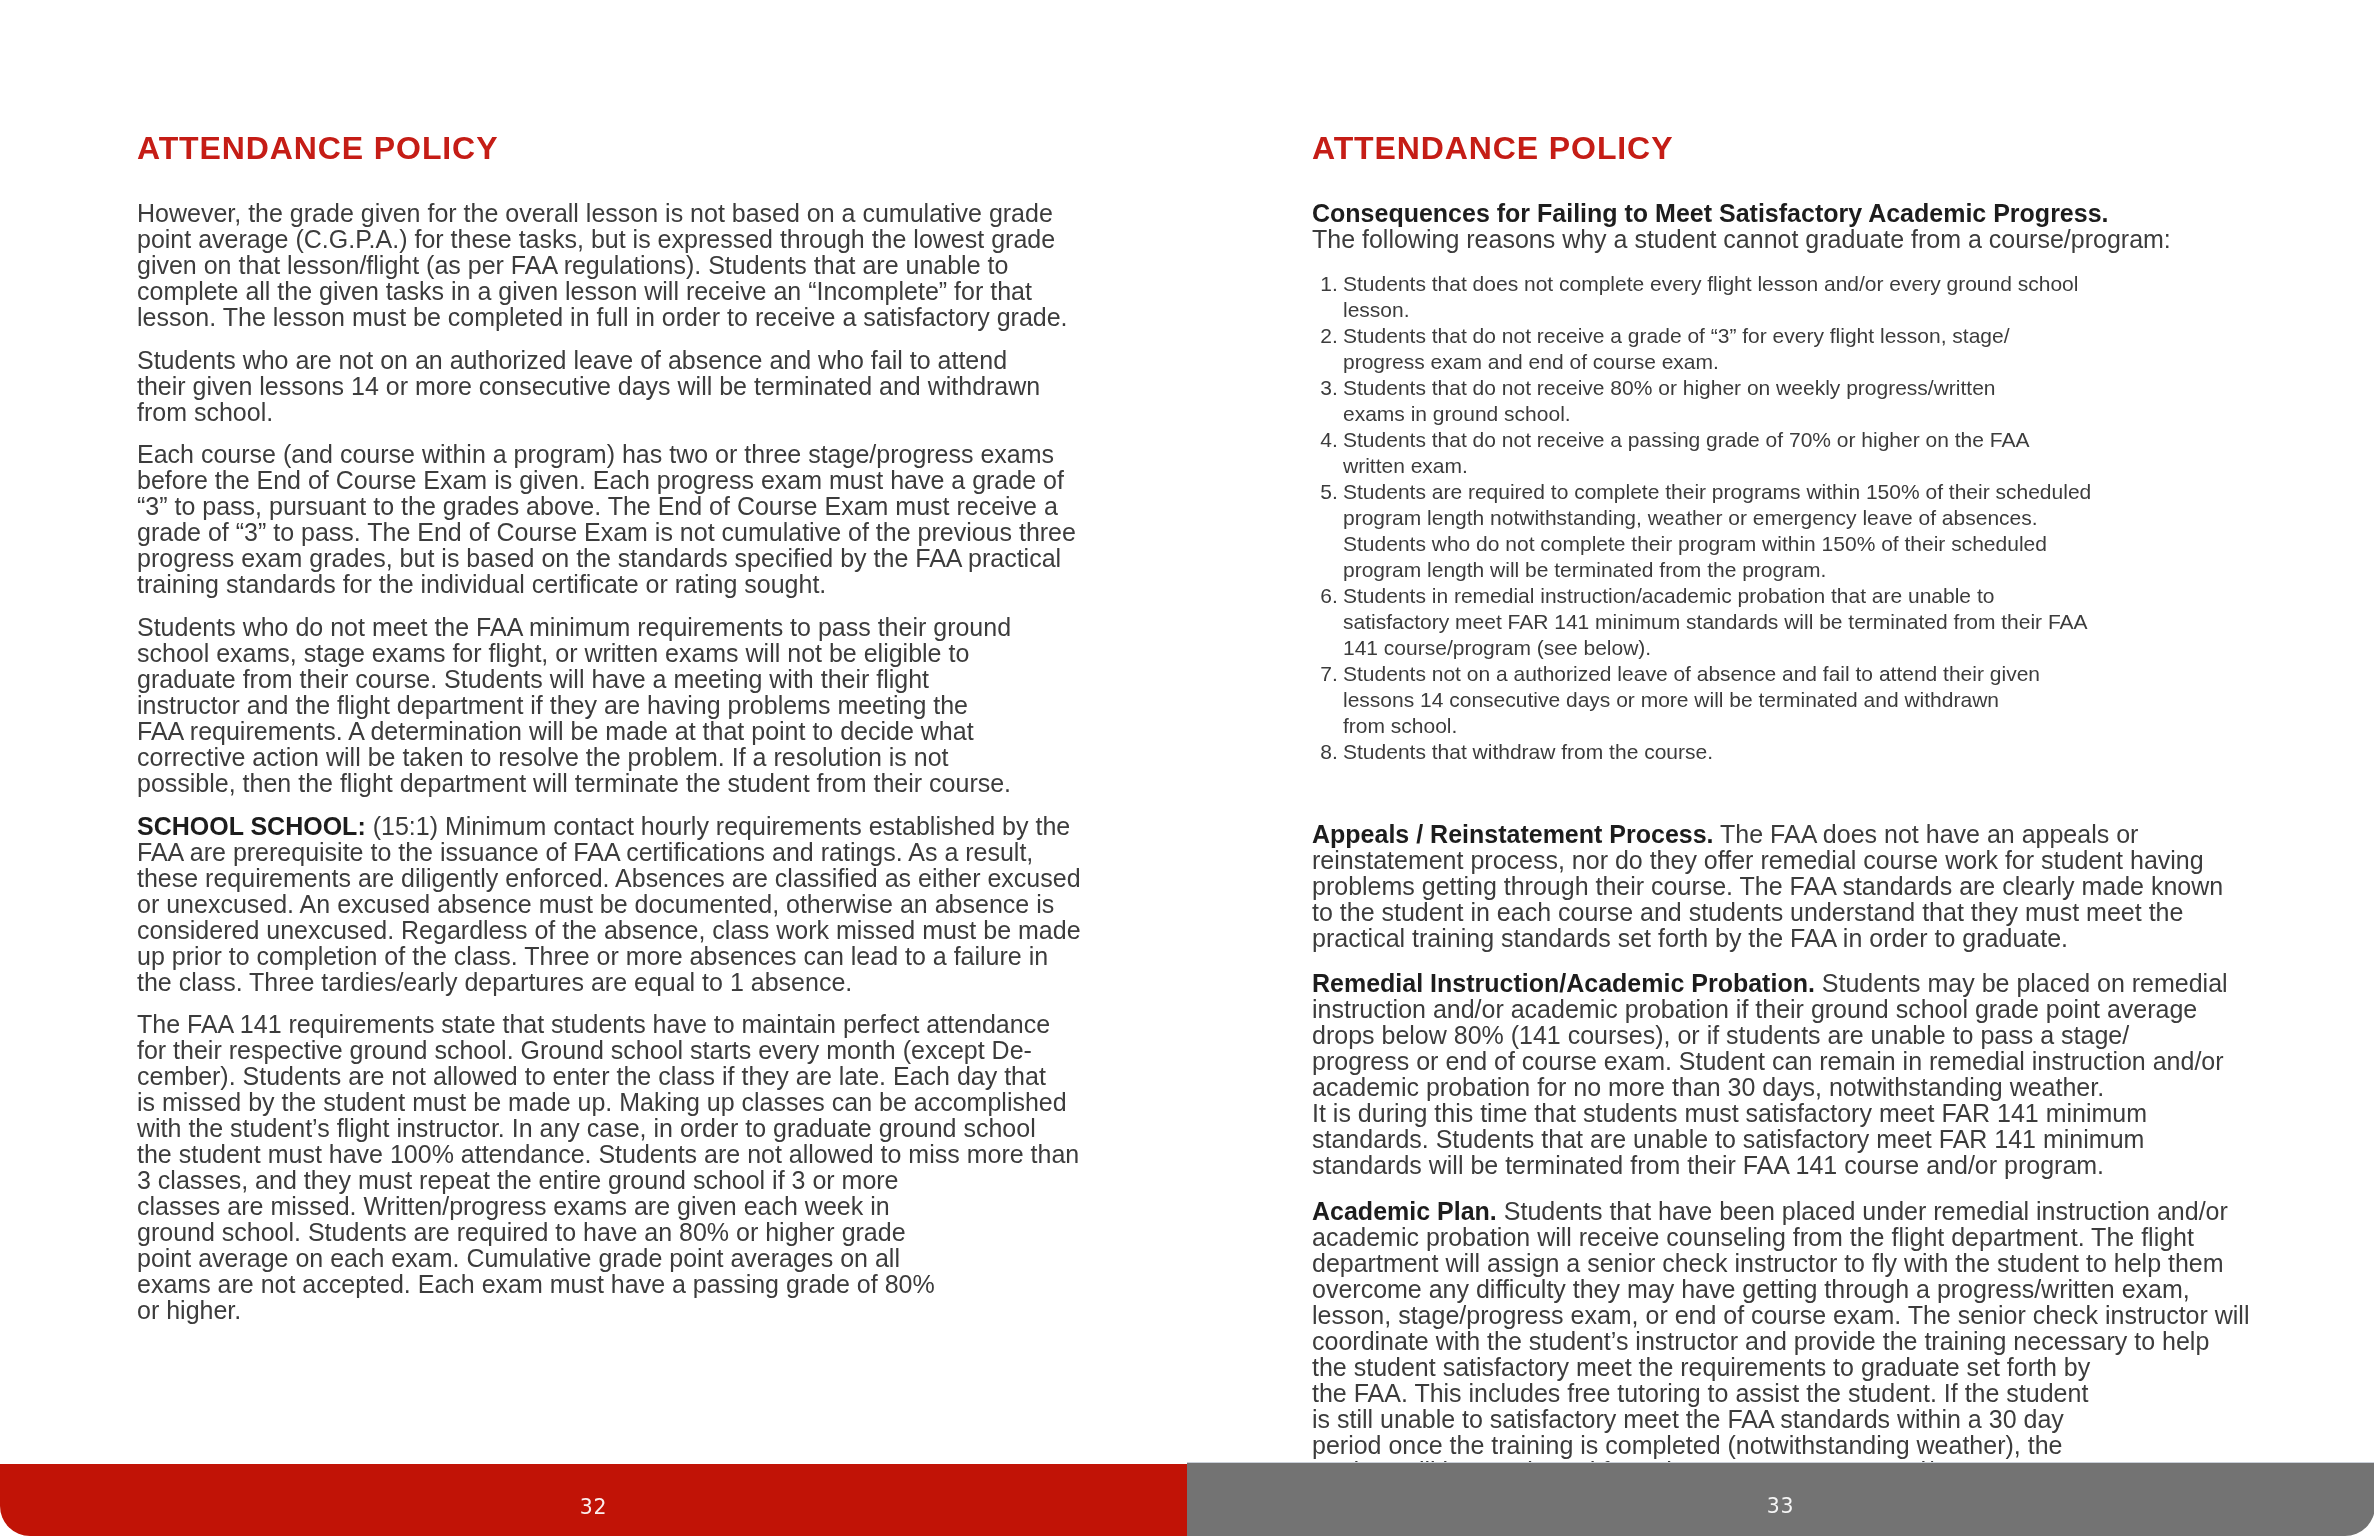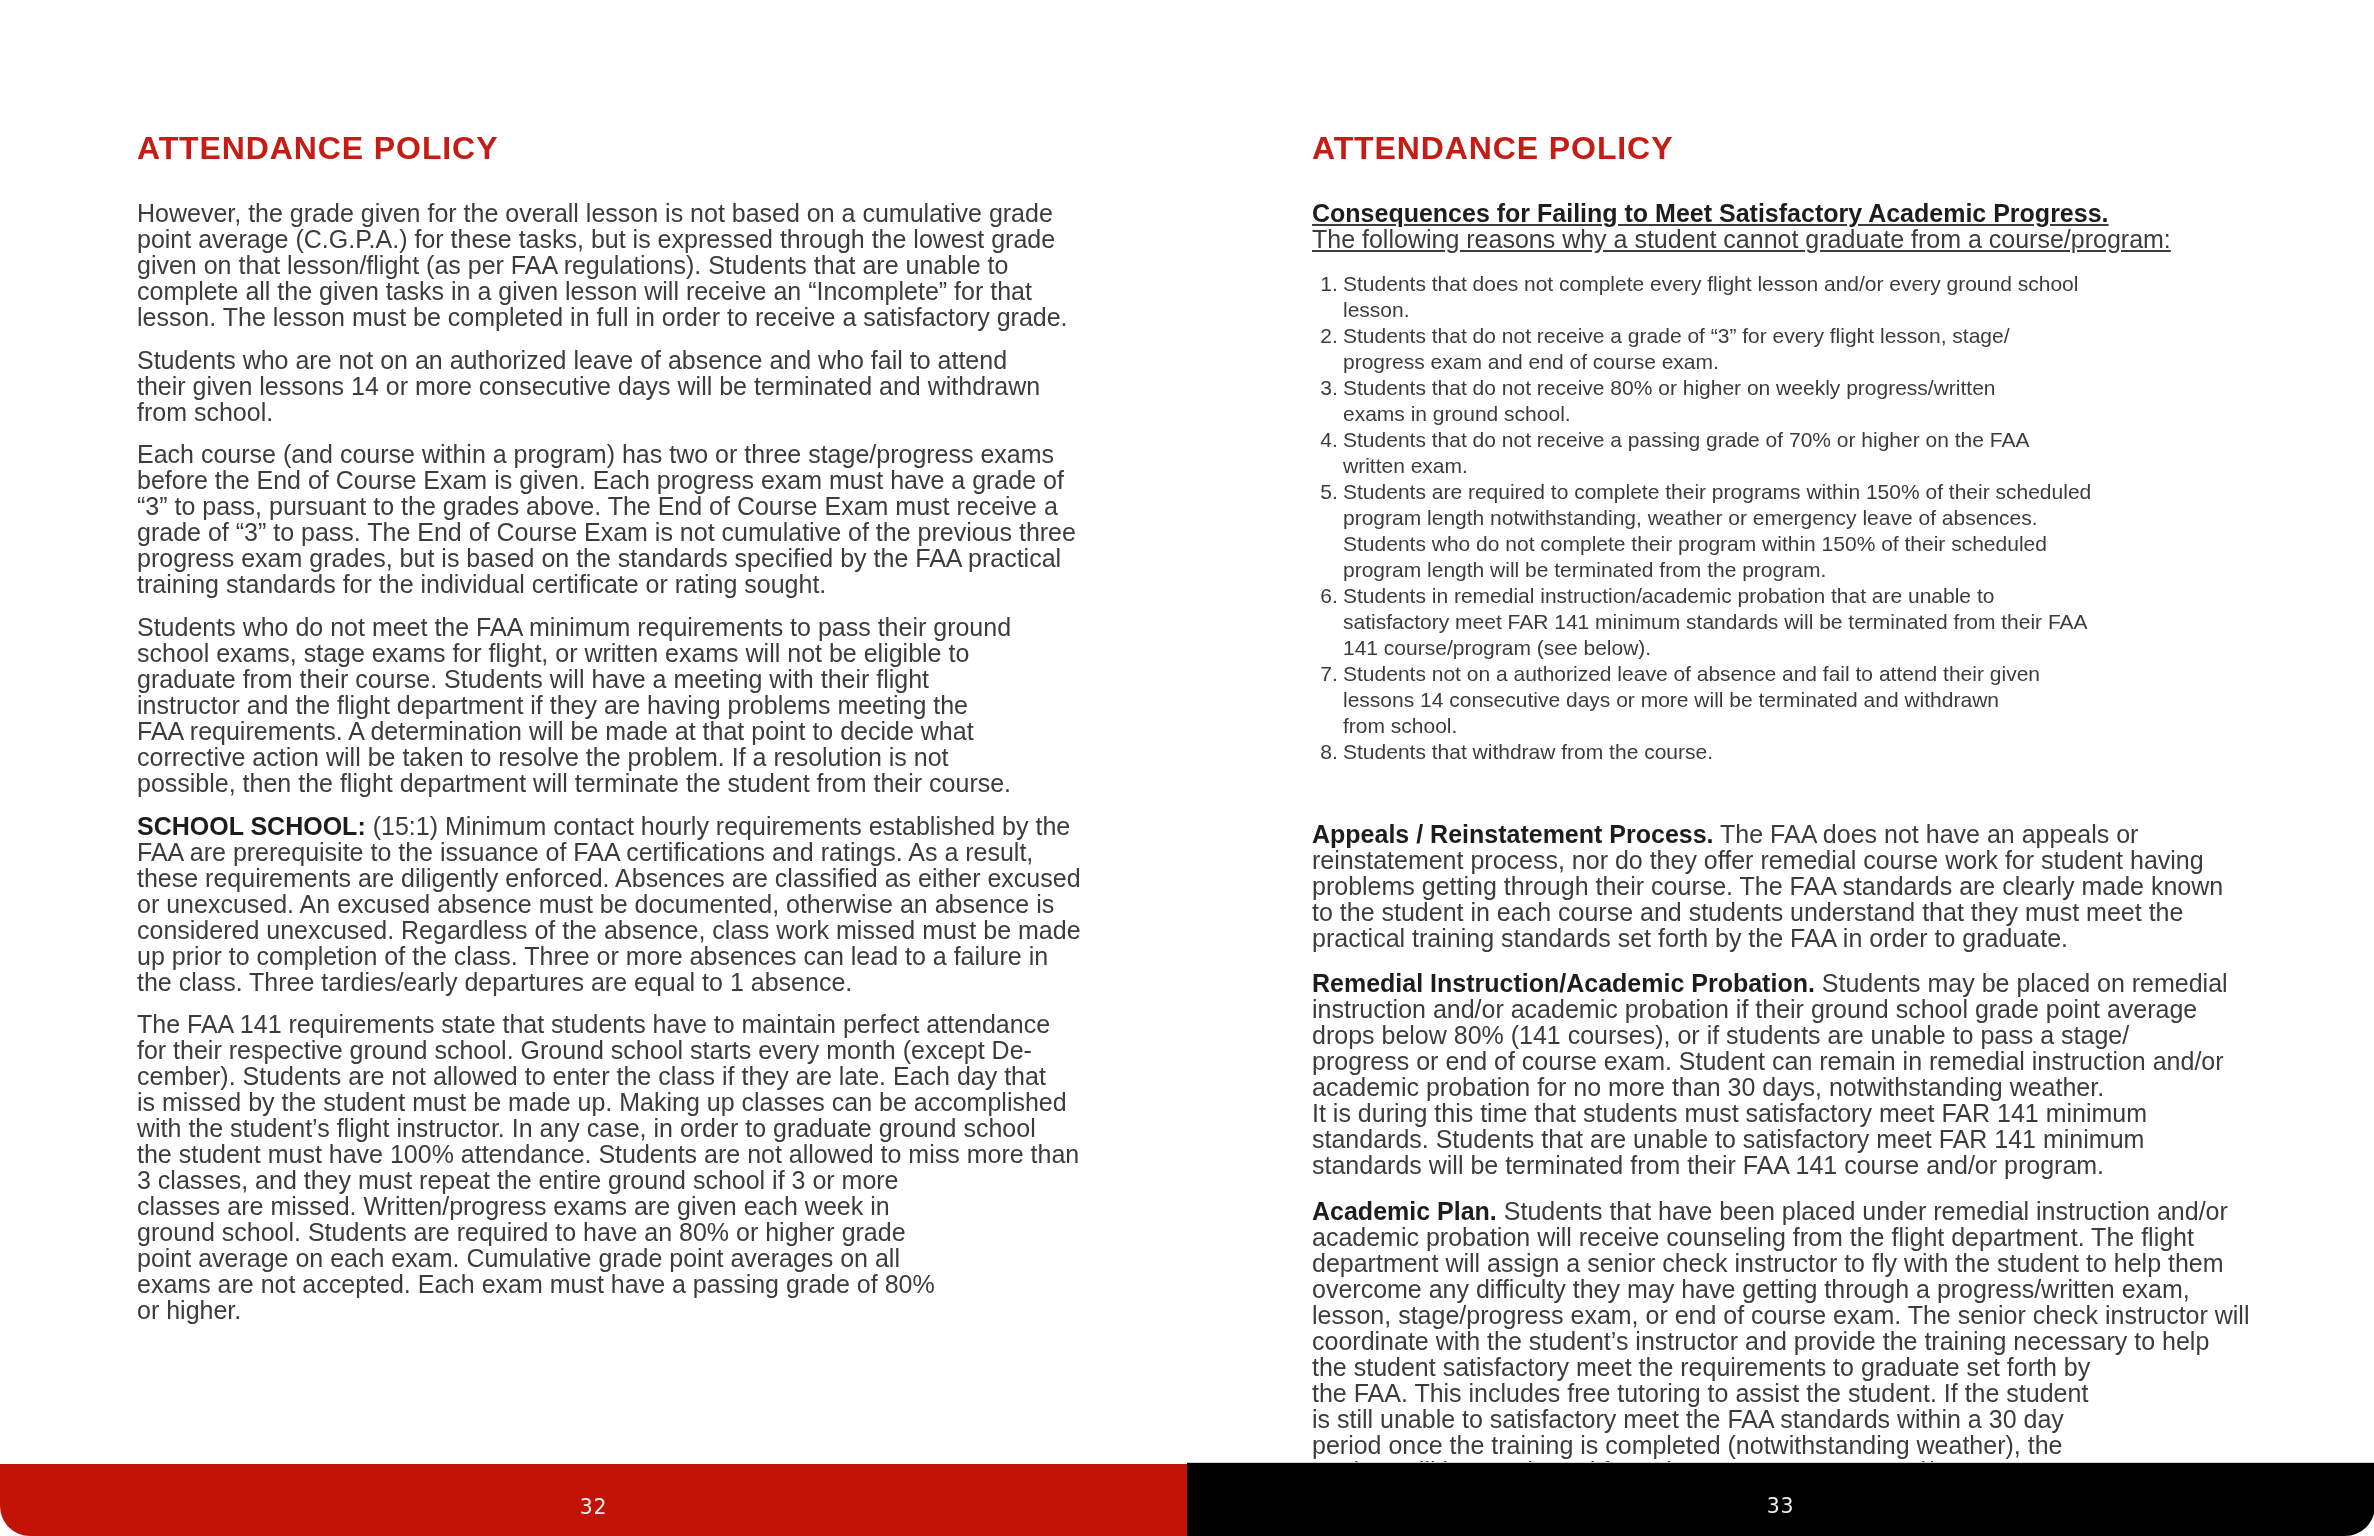--- a/index.html
+++ b/index.html
@@ -17,35 +17,35 @@
   .page-right{left:1312px;width:1039px;}
   .heading{
     font-size:32px;font-weight:700;letter-spacing:0.9px;
     color:#c51d16;margin:0 0 32px 0;line-height:1.25;
   }
   .para{
     font-size:25px;line-height:26px;margin:0 0 16.7px 0;
   }
   .pre{white-space:pre-line;}
   .para strong, .intro strong{color:#1d1d1d;font-weight:700;}
-  .intro{margin-bottom:0;text-decoration:underline;}
+  .intro{margin-bottom:0;}
   .intro strong{display:block;}
   .intro .pre{display:block;}
   .list{margin:18.6px 0 56px 0;}
   .li{display:flex;font-size:21px;line-height:26px;}
   .li .num{flex:0 0 31px;box-sizing:border-box;padding-left:8.3px;}
   .li .txt{flex:1;}
   .section{margin:0 0 19.5px 0;}
   
   .bar{
     position:absolute;bottom:0;height:72px;width:1187px;
     display:flex;align-items:center;justify-content:center;box-sizing:border-box;
   }
   .bar-red{left:0;background:#c11306;}
-  .bar-navy{left:1187px;background:#000000;border-top:1.9px solid #c9cfd8;height:74px;}
+  .bar-navy{left:1187px;background:#737373;border-top:1.9px solid #c9cfd8;height:74px;}
   .pagenum{
     font-family:"DejaVu Sans","Liberation Sans",sans-serif;
     font-size:20.4px;color:rgba(255,255,255,0.93);letter-spacing:0.9px;
     padding-top:13px;
   }
   
   .logo{position:absolute;left:2120px;top:1333px;width:208px;text-align:center;}
   .logo-letters{
     font-family:"Liberation Serif","DejaVu Serif",serif;
     font-weight:700;font-size:111px;line-height:0.78;letter-spacing:-7.4px;

